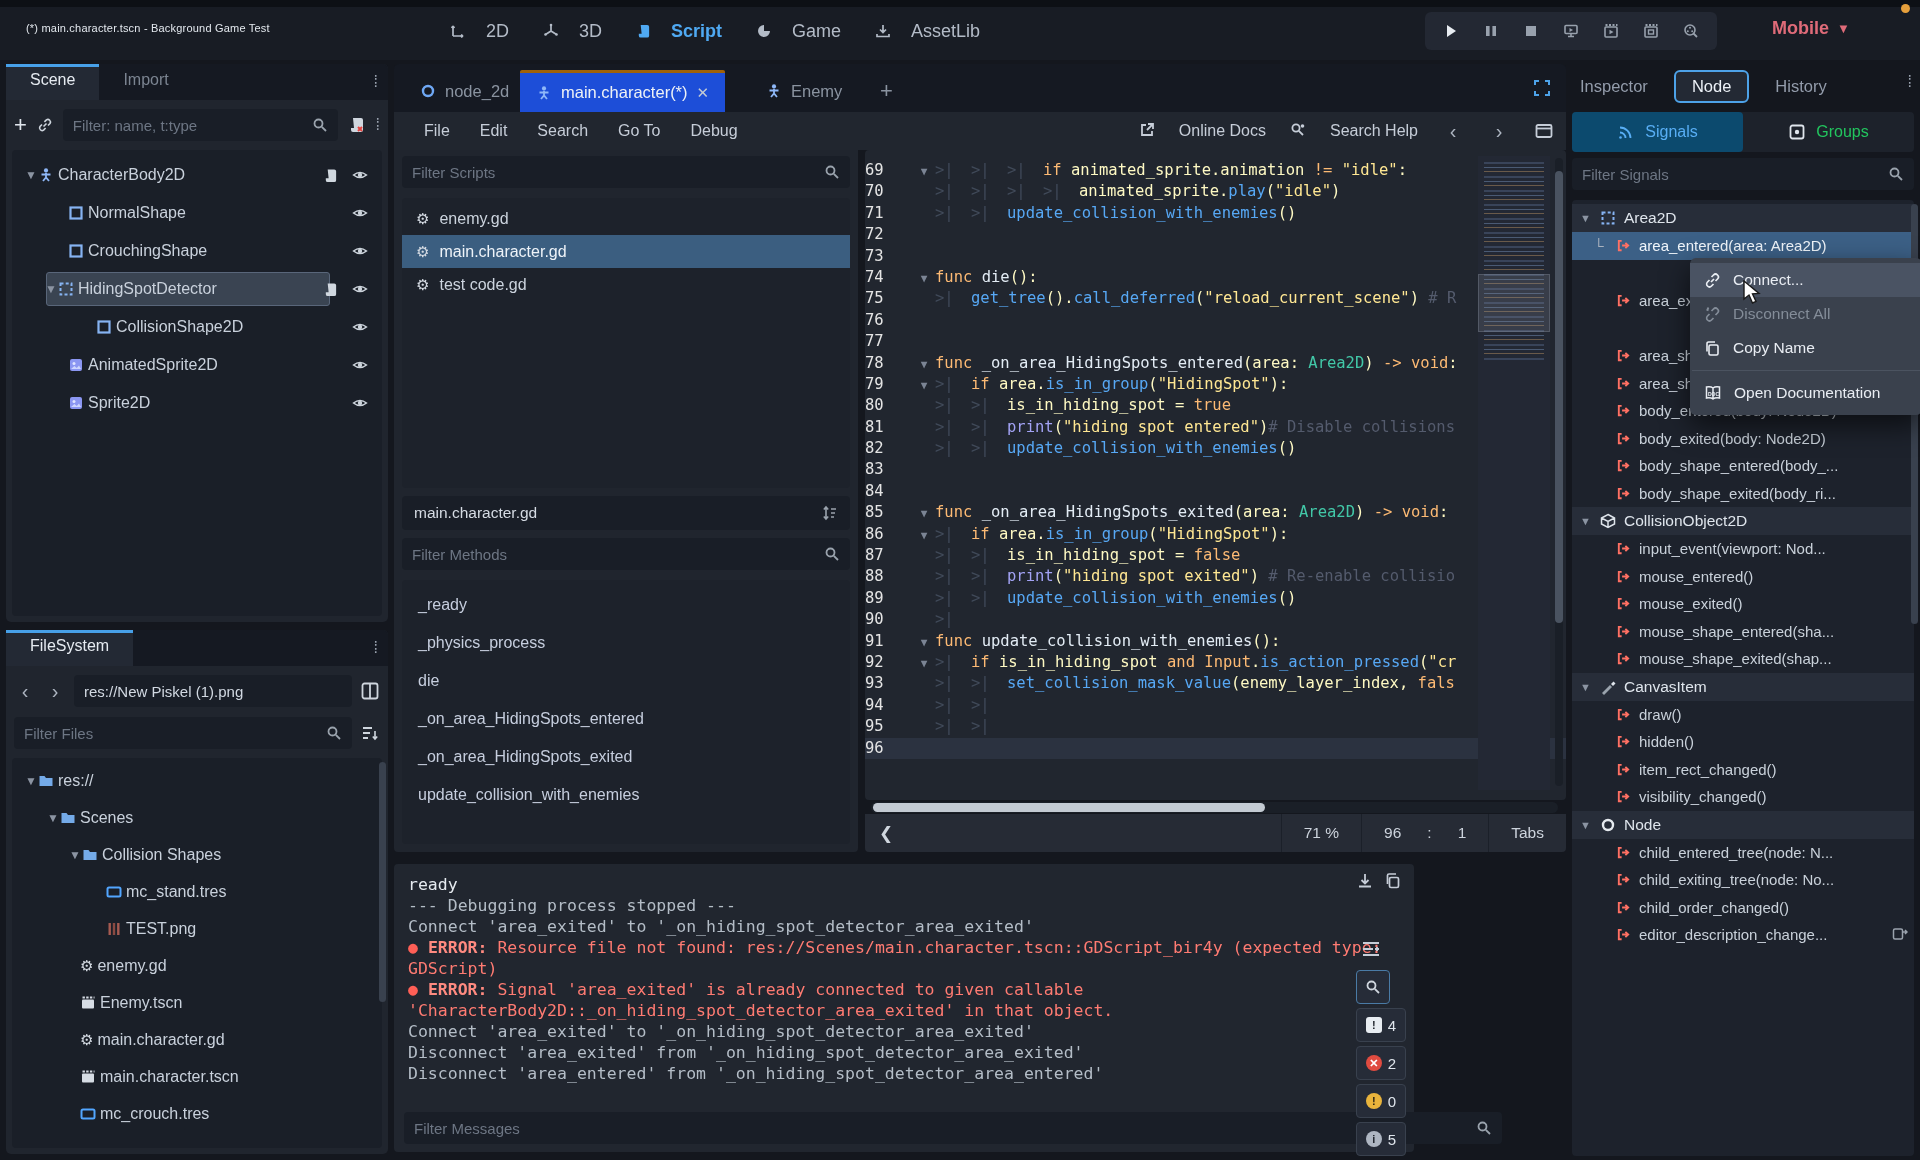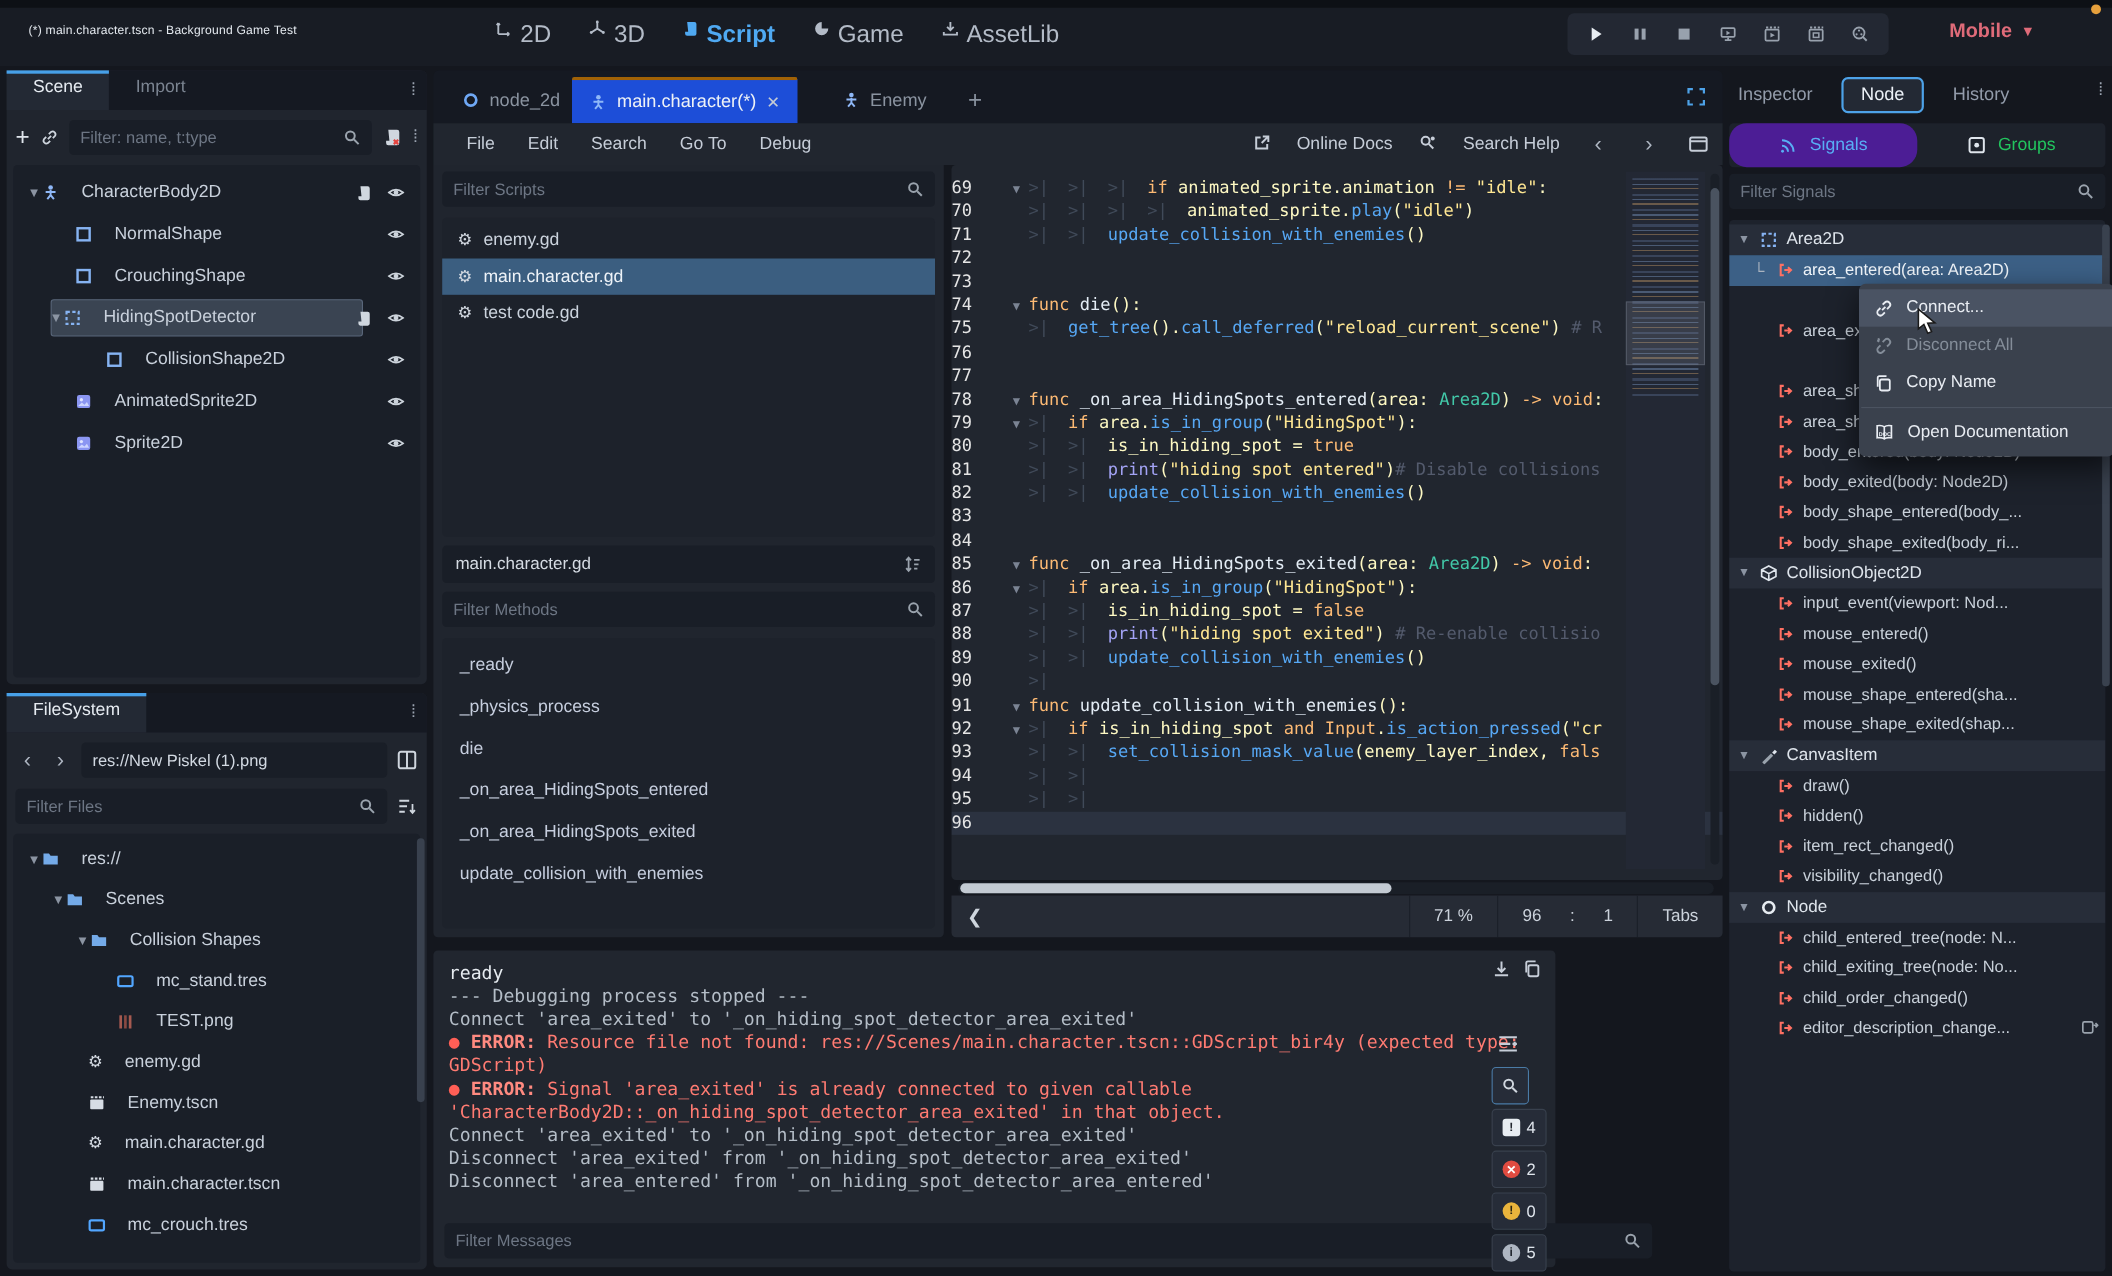--- a/index.html
+++ b/index.html
@@ -6,21 +6,21 @@
   html,body{width:1920px;height:1160px;overflow:hidden}
   body{background:#14171e;font-family:"Liberation Sans",sans-serif;position:relative;color:#c9d1dc}
   .panel{position:absolute;background:#20252e;border-radius:5px}
   svg{display:block}
   .trunc{white-space:nowrap;overflow:hidden}
   
   #titlebar{position:absolute;left:0;top:0;width:1920px;height:60px;background:#181c24}
   #topstrip{position:absolute;left:0;top:0;width:1920px;height:7px;background:#0d1015}
   #win-title{position:absolute;left:26px;top:22px;font-size:11px;color:#e3e8ee;letter-spacing:.2px}
   #ws-list{position:absolute;left:450px;top:14px;display:flex;gap:34px;align-items:center;height:34px}
-  .ws{display:flex;gap:7px;font-size:22px;color:#b3bbc7;cursor:default}
+  .ws{display:flex;gap:20px;align-items:center;font-size:18px;color:#b3bbc7;cursor:default}
   .ws.active{color:#4fa9f2;font-weight:bold}
   #play-cluster{position:absolute;left:1425px;top:12px;height:38px;background:#232833;border-radius:6px;display:flex;align-items:center;gap:20px;padding:0 16px}
   .pc-icon{width:20px;height:20px;display:flex;align-items:center;justify-content:center}
   #renderer{position:absolute;left:1772px;top:18px;font-size:18px;font-weight:bold;color:#df6b79;display:flex;gap:8px;align-items:center}
   #renderer .chev{font-size:13px;color:#df6b79}
   #notif-dot{position:absolute;left:1901px;top:4px;width:9px;height:9px;border-radius:50%;background:#e6a03c}
   
   .dock-tabstrip{position:absolute;left:0;top:0;right:0;height:36px;background:#151922;border-radius:5px 5px 0 0;display:flex}
   .dock-tab{padding:7px 24px 0;font-size:16px;color:#7b8491;position:relative}
   .dock-tab.active{background:#232934;color:#e6ebf1}
@@ -29,21 +29,21 @@
   .filterbox{background:#191e27;border-radius:4px;display:flex;align-items:center;padding:0 10px;color:#6d7684;font-size:15px;height:32px}
   .filterbox input{flex:1;background:transparent;border:0;outline:0;color:#cfd6df;font-size:15px;font-family:"Liberation Sans",sans-serif}
   .filterbox input::placeholder{color:#6d7684}
   .mag{flex:0 0 auto}
   
   #scene-dock{left:6px;top:64px;width:382px;height:558px}
   #scene-toolbar{position:absolute;left:8px;top:44px;right:8px;height:34px;display:flex;align-items:center;gap:10px}
   #scene-tree{position:absolute;left:6px;top:86px;right:6px;bottom:6px;background:#1a1f28;border-radius:4px;padding-top:6px}
   .trow{height:38px;display:flex;align-items:center;position:relative;font-size:16px;color:#c9d1dc}
   .trow .chev{color:#8b94a2;font-size:12px;width:14px;text-align:center}
-  .trow .lbl{margin-left:20px}
+  .trow .lbl{margin-left:4px}
   .trow .ric{position:absolute;display:flex;gap:14px;right:14px;align-items:center}
   .sel-node{position:absolute;left:34px;right:52px;top:2px;bottom:2px;background:#3a4452;border:1px solid #59667a;border-radius:3px}
   
   #fs-dock{left:6px;top:630px;width:382px;height:524px}
   #fs-nav{position:absolute;left:8px;top:44px;right:8px;height:34px;display:flex;align-items:center;gap:8px}
   #fs-path{flex:1;background:#191e27;border-radius:4px;height:32px;display:flex;align-items:center;padding:0 10px;font-size:15px;color:#d2d9e2}
   #fs-filter-row{position:absolute;left:8px;top:86px;right:8px;height:34px;display:flex;gap:8px;align-items:center}
   #fs-tree{position:absolute;left:6px;top:128px;right:6px;bottom:6px;background:#1a1f28;border-radius:4px;padding-top:4px;overflow:hidden}
   .arrowbtn{color:#aeb6c2;font-size:20px;width:22px;text-align:center}
   #fs-scroll{position:absolute;right:2px;top:132px;width:7px;height:240px;background:#39414e;border-radius:4px}
@@ -95,21 +95,21 @@
   #filter-msgs{position:absolute;left:10px;bottom:8px;width:1098px}
   #out-icons{position:absolute;right:6px;top:8px;width:52px;bottom:8px}
   .out-btn{position:absolute;display:flex;align-items:center;justify-content:center}
   .badge{position:absolute;left:0px;width:50px;height:34px;background:#262c38;border:1px solid #39414e;border-radius:4px;display:flex;align-items:center;justify-content:center;gap:6px;font-size:15px;color:#dfe5ec}
   .bicon{width:16px;height:16px;border-radius:50%;display:flex;align-items:center;justify-content:center;font-size:11px;font-weight:bold}
   
   #rtabs{position:absolute;left:1572px;top:64px;width:342px;height:44px;display:flex;align-items:center;gap:26px;padding-left:8px;font-size:16.5px;color:#939cab}
   #node-tab{border:2px solid #4da2e8;border-radius:6px;padding:5px 16px;color:#ecf1f7;background:#232934}
   #seg-row{position:absolute;left:1572px;top:112px;width:342px;height:40px;background:#1d222b;border-radius:4px;display:flex}
   .seg{flex:1;display:flex;align-items:center;justify-content:center;gap:10px;font-size:16px;color:#22c55e}
-  .seg.active{background:#4c1d95;border-radius:16px;color:#58aef5}
+  .seg.active{background:#0c4a6e;border-radius:4px;color:#58aef5}
   #filter-signals{position:absolute;left:1572px;top:158px;width:342px}
   #sig-tree{position:absolute;left:1572px;top:200px;width:342px;bottom:4px;background:#1d222c;border-radius:4px;overflow:hidden;padding-top:4px}
   .gh{height:28px;display:flex;align-items:center;gap:8px;background:#272d39;color:#dfe5ec;font-size:15.5px;padding-left:8px}
   .gh .chev{color:#8b94a2;font-size:11px;width:12px}
   .sigrow{height:27.5px;display:flex;align-items:center;gap:8px;padding-left:44px;font-size:15px;color:#c9d1da;position:relative;white-space:nowrap;overflow:hidden}
   .sigrow.sel{background:#3c6086;color:#f0f5fa}
   .sigrow .guide{position:absolute;left:22px;color:#aab3bf;font-size:14px}
   .sigrow .rbadge{position:absolute;right:6px;top:5px}
   #sig-scroll{position:absolute;right:2px;top:204px;width:7px;height:420px;background:#39414e;border-radius:4px;z-index:5}
   

